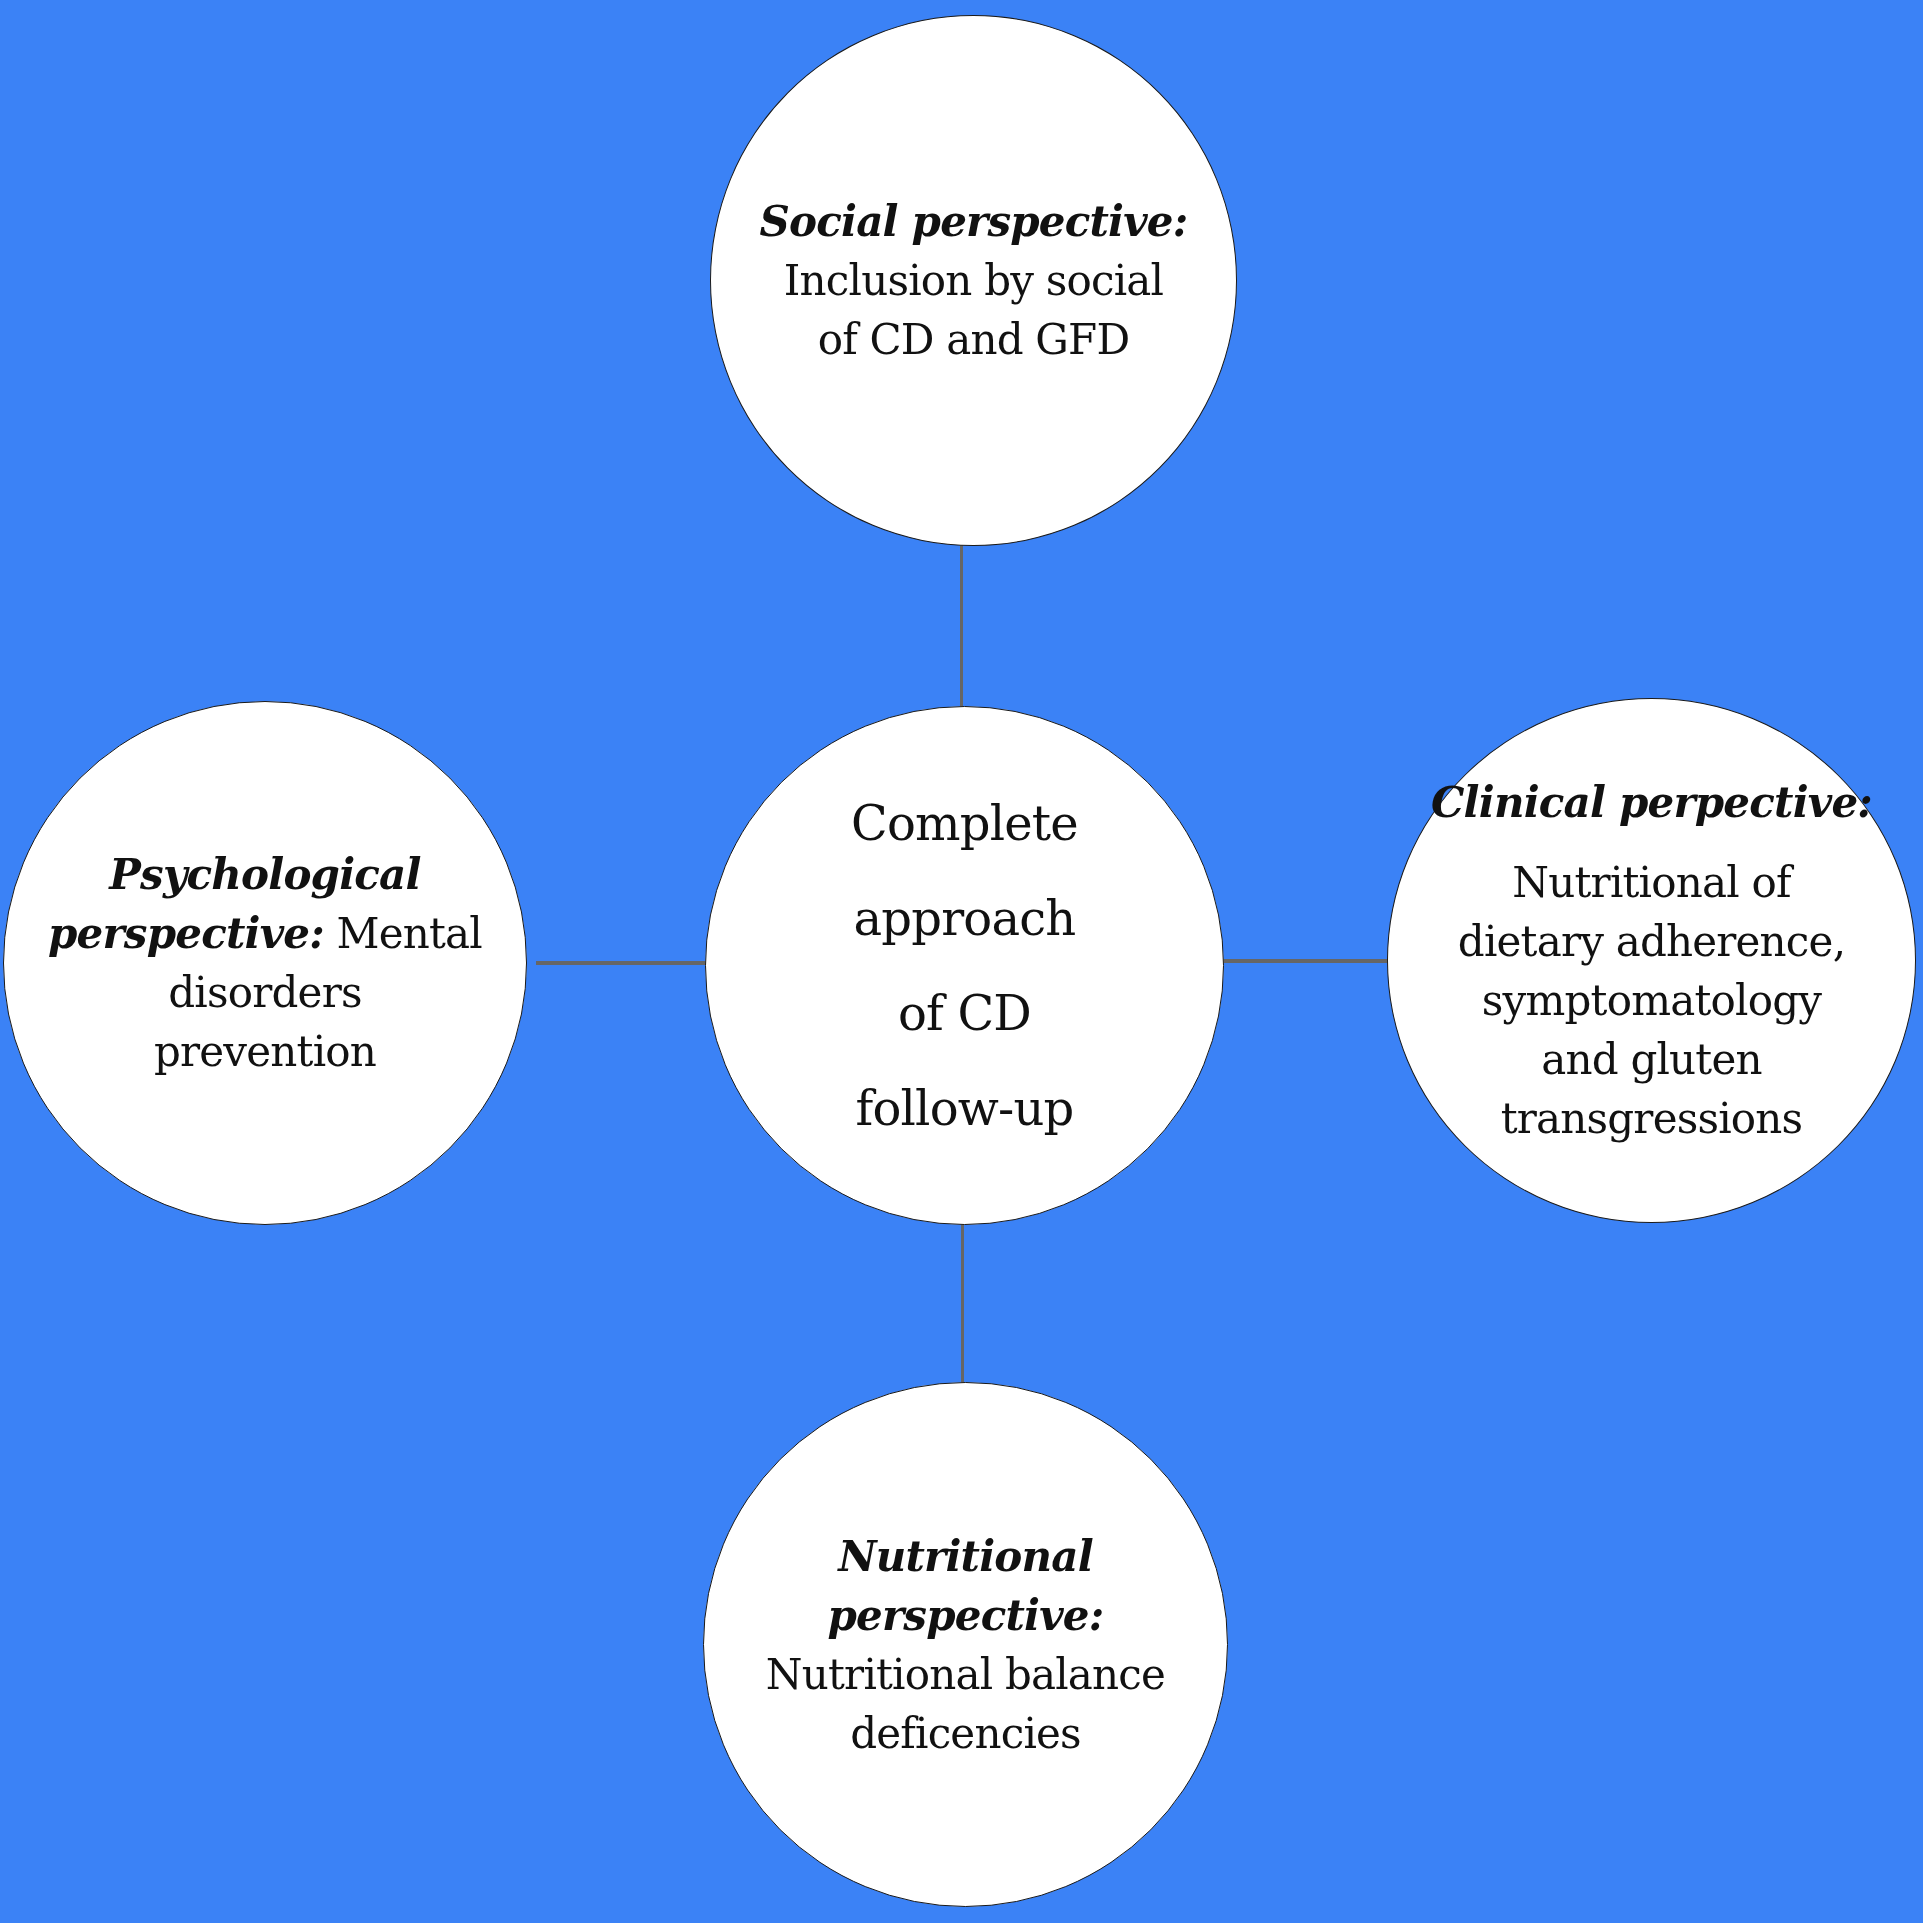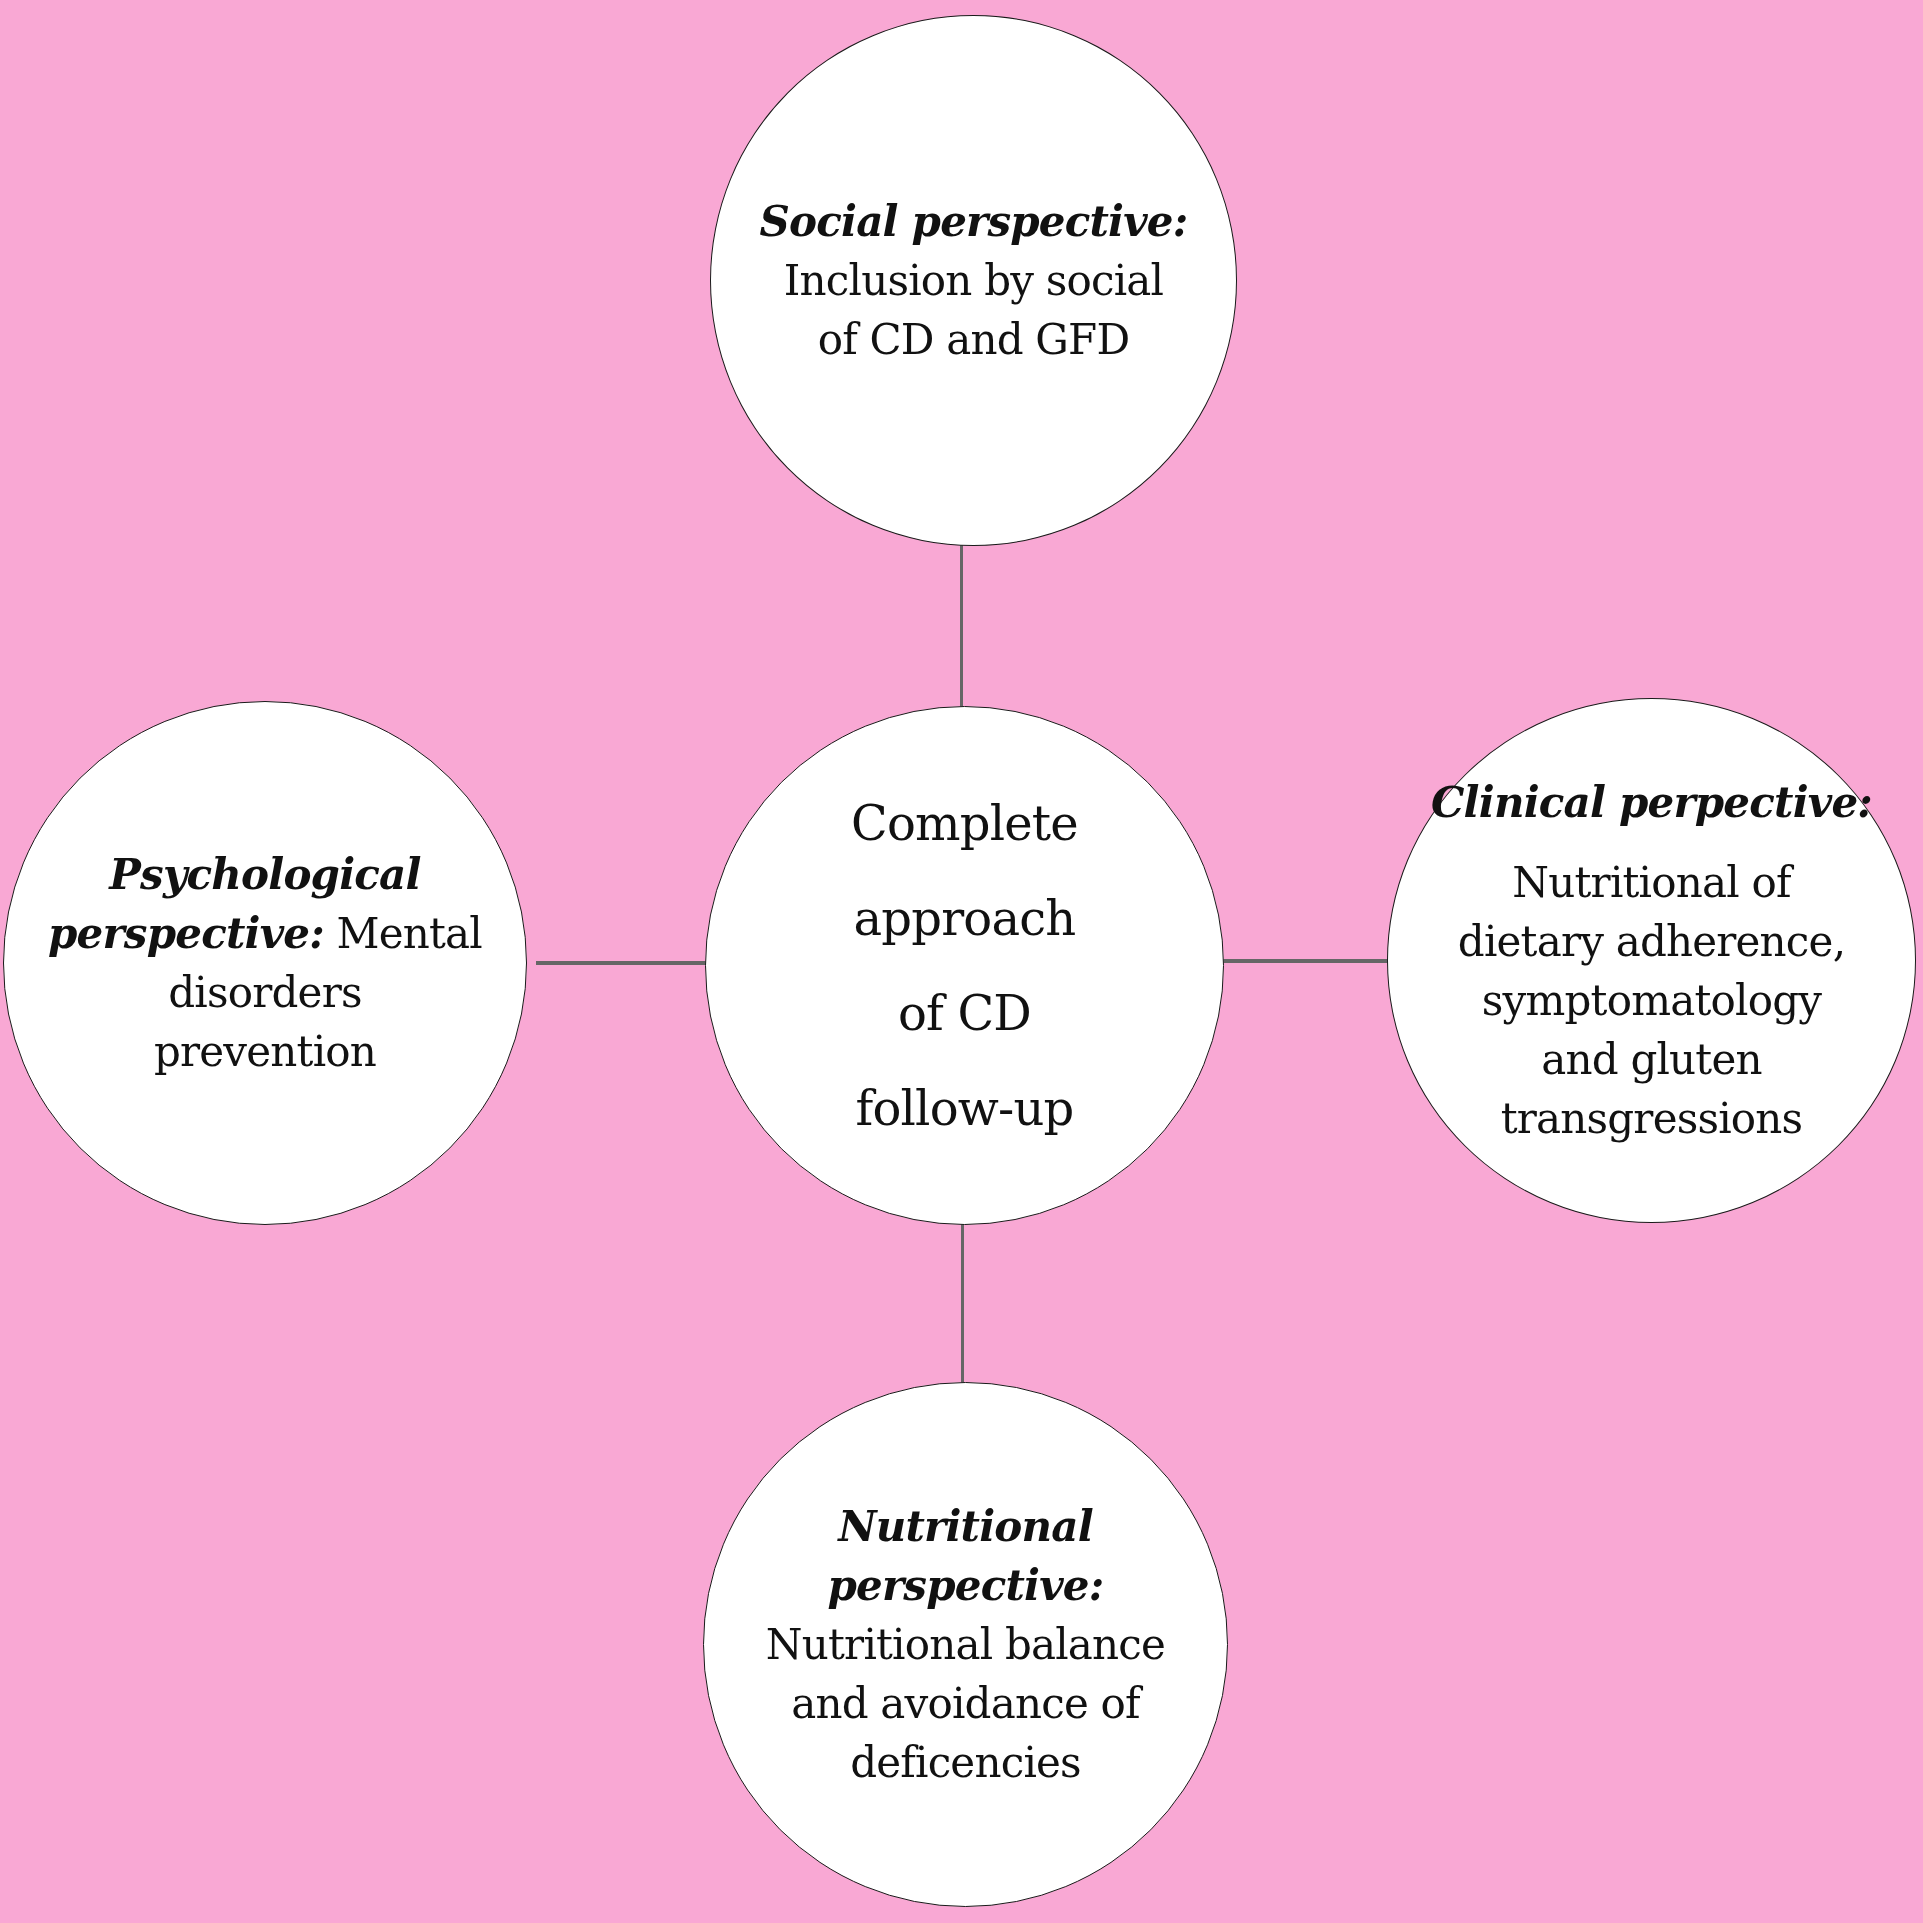--- a/index.html
+++ b/index.html
@@ -4,21 +4,21 @@
 <style>
   html, body {
     margin: 0;
     padding: 0;
     background: #ffffff;
   }
   .stage {
     position: relative;
     width: 1924px;
     height: 1924px;
-    background: #f9a8d4;
+    background: #3b82f6;
     font-family: "DejaVu Serif", "Liberation Serif", serif;
     color: #111111;
     overflow: hidden;
   }
   .connector {
     position: absolute;
     background: #666666;
   }
   .connector.v { width: 3.4px; }
   .connector.h { height: 4.2px; }
@@ -108,19 +108,18 @@
       <div>and gluten</div>
       <div>transgressions</div>
     </div>
   </div>
 
   <div id="circle-nutritional" class="circle">
     <div class="sat-text">
       <div class="label">Nutritional</div>
       <div class="label">perspective:</div>
       <div>Nutritional balance</div>
-      <div>and avoidance of</div>
       <div>deficencies</div>
     </div>
   </div>
 
 </div>
 
 
 </body></html>

